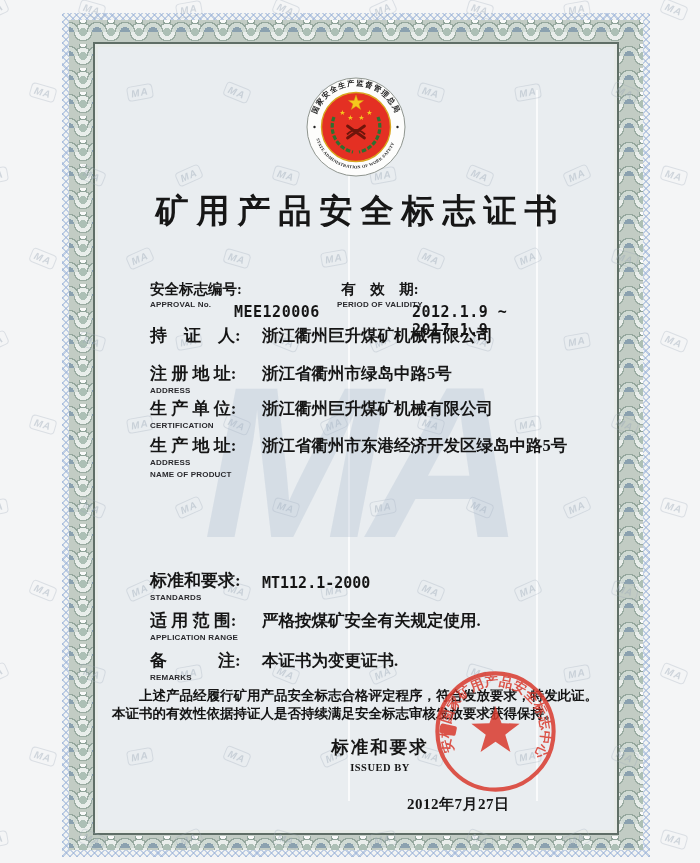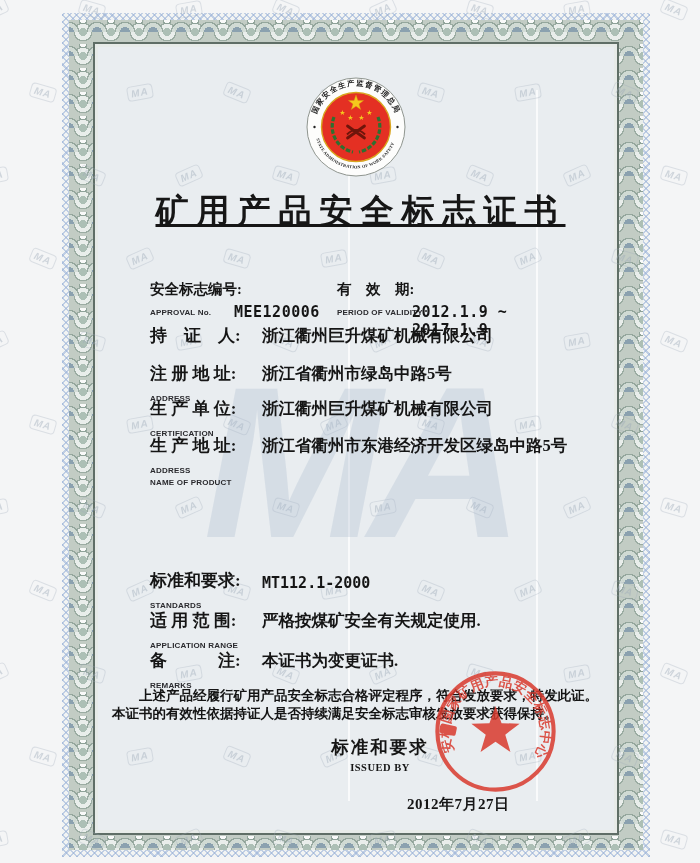--- a/index.html
+++ b/index.html
@@ -46,29 +46,28 @@
     font:italic bold 215px/1 "Liberation Sans",sans-serif;
     color:rgba(168,186,204,.30);letter-spacing:-14px;
   }
   
   .content{position:absolute;inset:0;z-index:3;color:#151515;}
   .emblem{position:absolute;left:306px;top:77px;width:100px;height:100px;}
   .page-title{
     position:absolute;left:95px;top:192px;width:523px;text-align:center;
     font:bold 33px/1.2 "Liberation Serif",serif;letter-spacing:8px;padding-left:8px;box-sizing:border-box;
     color:#161616;
-    text-decoration:underline;
   }
   .page-subtitle{
     position:absolute;left:95px;top:243px;width:523px;text-align:center;
     font:bold 14px "Liberation Serif",serif;letter-spacing:.4px;color:#17171c;
   }
   .approval-row{position:absolute;left:150px;top:280px;width:440px;height:34px;font-weight:bold;}
-  .lbl-zh-sm{font:bold 14.5px "Liberation Serif",serif;}
-  .lbl-en{font:bold 8px "Liberation Sans",sans-serif;color:#2a2a2e;letter-spacing:.2px;margin-top:9px;}
+  .lbl-zh-sm{font:bold 14.5px "Liberation Serif",serif;text-align:center;}
+  .lbl-en{font:bold 8px "Liberation Sans",sans-serif;color:#2a2a2e;letter-spacing:.2px;margin-top:1px;}
   .val-mono{font:bold 15px "DejaVu Sans Mono",monospace;letter-spacing:.5px;margin-top:20px;}
   .field-row{position:absolute;left:150px;width:460px;}
   .field-row .zh-line .label{
     display:inline-block;width:112px;font:bold 17px "Liberation Serif",serif;vertical-align:bottom;
   }
   .field-row .zh-line .value{font:bold 16.5px "Liberation Serif",serif;}
   .field-row .zh-line .value.mono{font:bold 15px "DejaVu Sans Mono",monospace;}
   .statement{
     position:absolute;left:112px;top:687px;width:488px;
     font:bold 13.5px/17.5px "Liberation Serif",serif;text-indent:2em;color:#141414;

